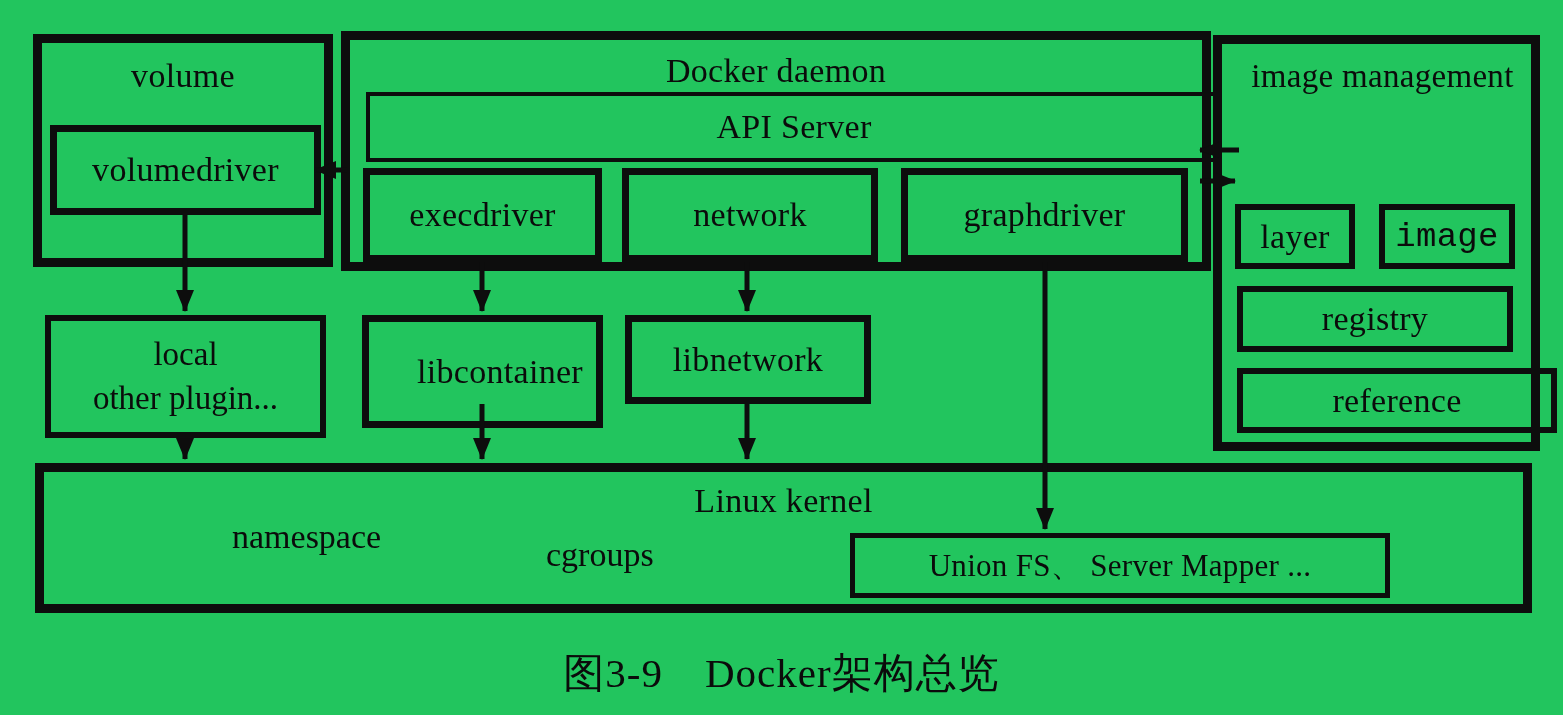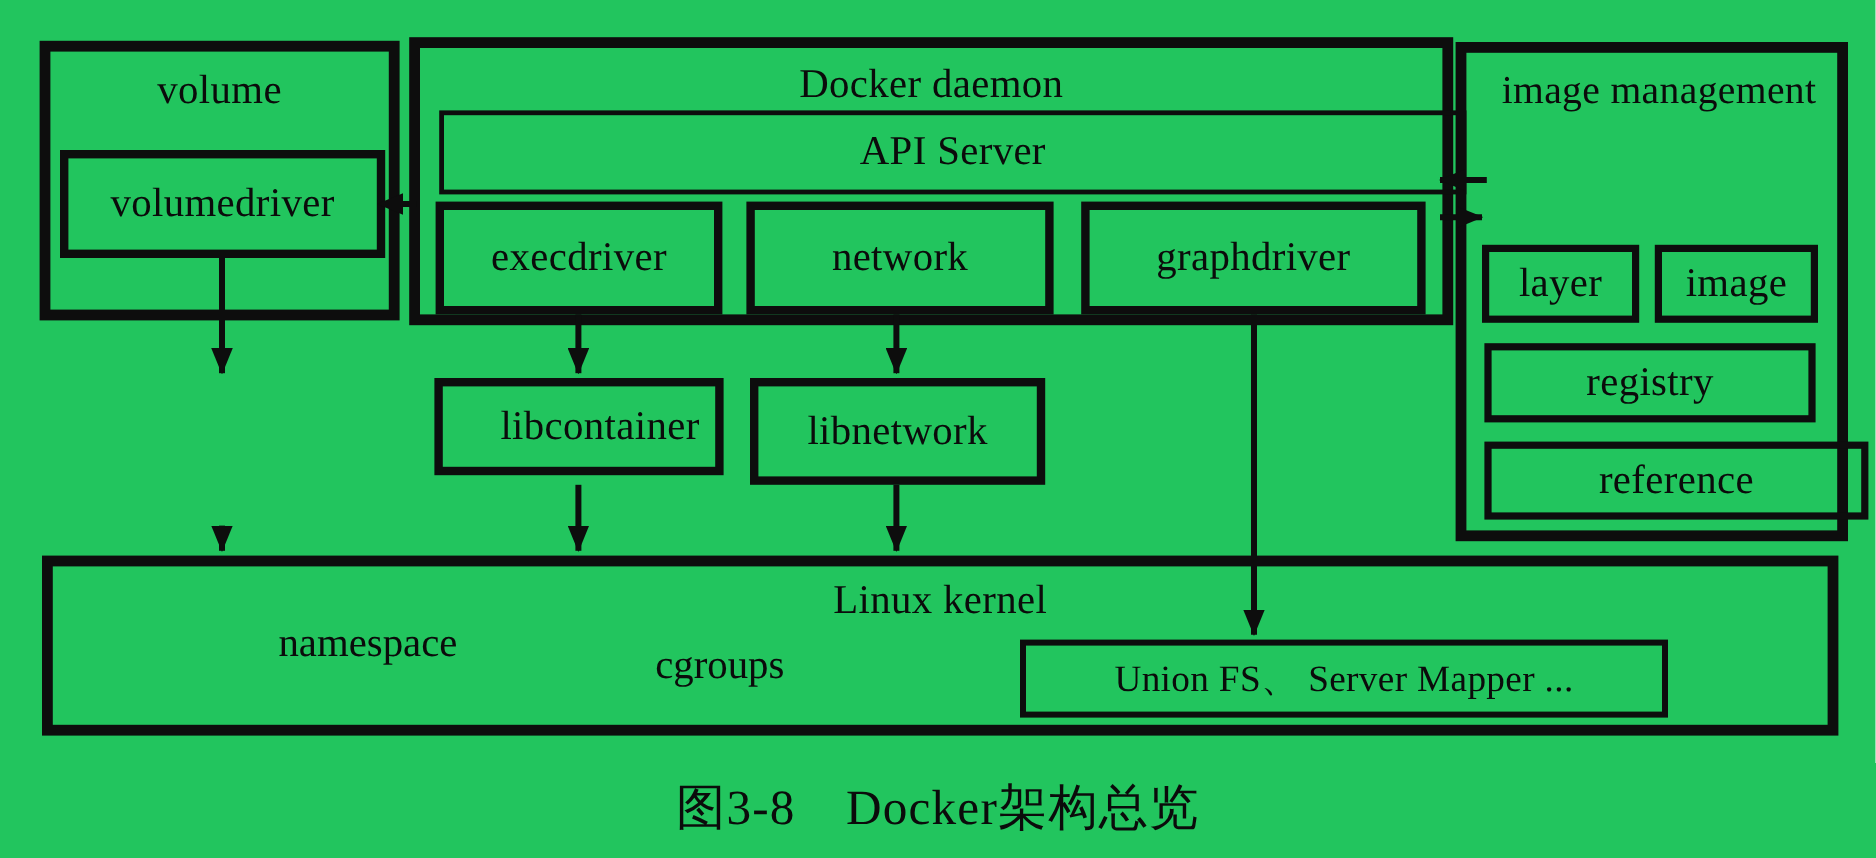--- a/index.html
+++ b/index.html
@@ -41,50 +41,54 @@
   <div class="box center" style="left:622px;top:168px;width:256px;height:94px;border-width:7px;">
     <span class="label">network</span>
   </div>
   <div class="box center" style="left:901px;top:168px;width:287px;height:94px;border-width:7px;">
     <span class="label">graphdriver</span>
   </div>
 
   <div class="box" style="left:1213px;top:35px;width:327px;height:416px;border-width:9px;">
     <div class="panel-title" style="top:14px;font-size:33px;padding-left:12px;">image management</div>
   </div>
-  <div class="box center" style="left:1235px;top:204px;width:131px;height:65px;border-width:6px;">
+  <div class="box center" style="left:1235px;top:204px;width:120px;height:65px;border-width:6px;">
     <span class="label">layer</span>
   </div>
-  <div class="box center" style="left:1379px;top:204px;width:136px;height:65px;border-width:6px;">
+  <div class="box center" style="left:1379px;top:204px;width:136px;height:65px;border-width:6px;font-family:Liberation Mono, monospace;">
     <span class="label">image</span>
   </div>
   <div class="box center" style="left:1237px;top:286px;width:276px;height:66px;border-width:6px;">
     <span class="label">registry</span>
   </div>
   <div class="box center" style="left:1237px;top:368px;width:320px;height:65px;border-width:6px;">
     <span class="label">reference</span>
   </div>
 
-  <div class="box center" style="left:362px;top:315px;width:241px;height:81px;border-width:7px;padding-left:35px;">
+  <div class="box two-line" style="left:45px;top:315px;width:281px;height:123px;border-width:6px;">
+    <span>local</span>
+    <span>other plugin...</span>
+  </div>
+  <div class="box center" style="left:362px;top:315px;width:241px;height:113px;border-width:7px;padding-left:35px;">
     <span class="label">libcontainer</span>
   </div>
   <div class="box center" style="left:625px;top:315px;width:246px;height:89px;border-width:7px;">
     <span class="label">libnetwork</span>
   </div>
 
   <div class="box" style="left:35px;top:463px;width:1497px;height:150px;border-width:9px;">
     <div class="panel-title" style="top:10px;">Linux kernel</div>
   </div>
   <span class="kernel-text" style="left:232px;top:518px;">namespace</span>
   <span class="kernel-text" style="left:546px;top:536px;">cgroups</span>
   <div class="box center" style="left:850px;top:533px;width:540px;height:65px;border-width:5px;">
     <span class="small-label">Union FS、 Server Mapper  ...</span>
   </div>
 
-  <div class="caption">图3-8　Docker架构总览</div>
+  <div class="caption">图3-9　Docker架构总览</div>
 
   <svg class="arrows" width="1563" height="715" viewBox="0 0 1563 715">
     <defs>
       <marker id="ah" markerUnits="userSpaceOnUse" markerWidth="22" markerHeight="18" viewBox="0 0 22 18" refX="21" refY="9" orient="auto">
         <path d="M0,0 L22,9 L0,18 Z" fill="#0d0d0d"></path>
       </marker>
     </defs>
     <g stroke="#0d0d0d" stroke-width="5" fill="none">
       <line x1="347" y1="170" x2="315" y2="170" marker-end="url(#ah)"></line>
       <line x1="185" y1="215" x2="185" y2="311" marker-end="url(#ah)"></line>

